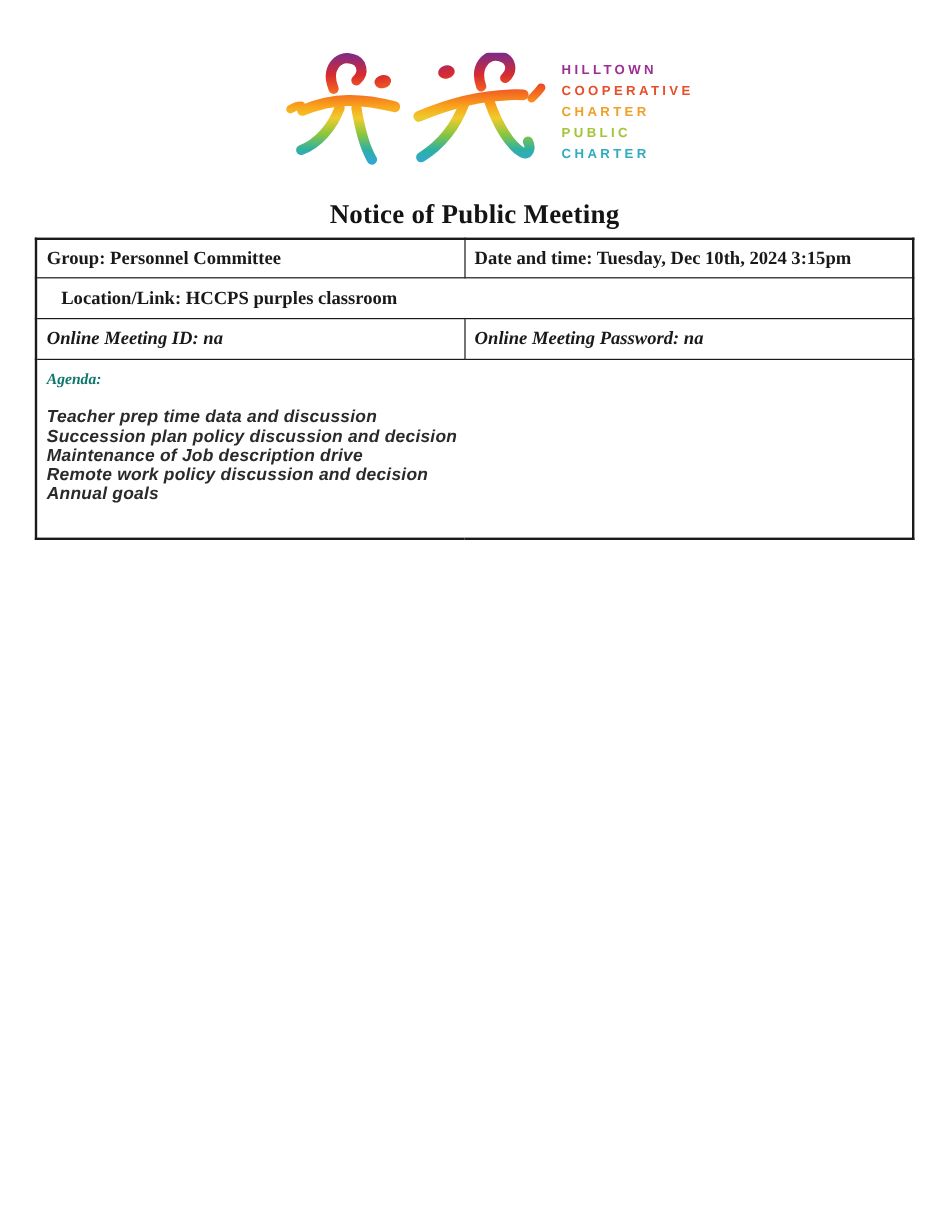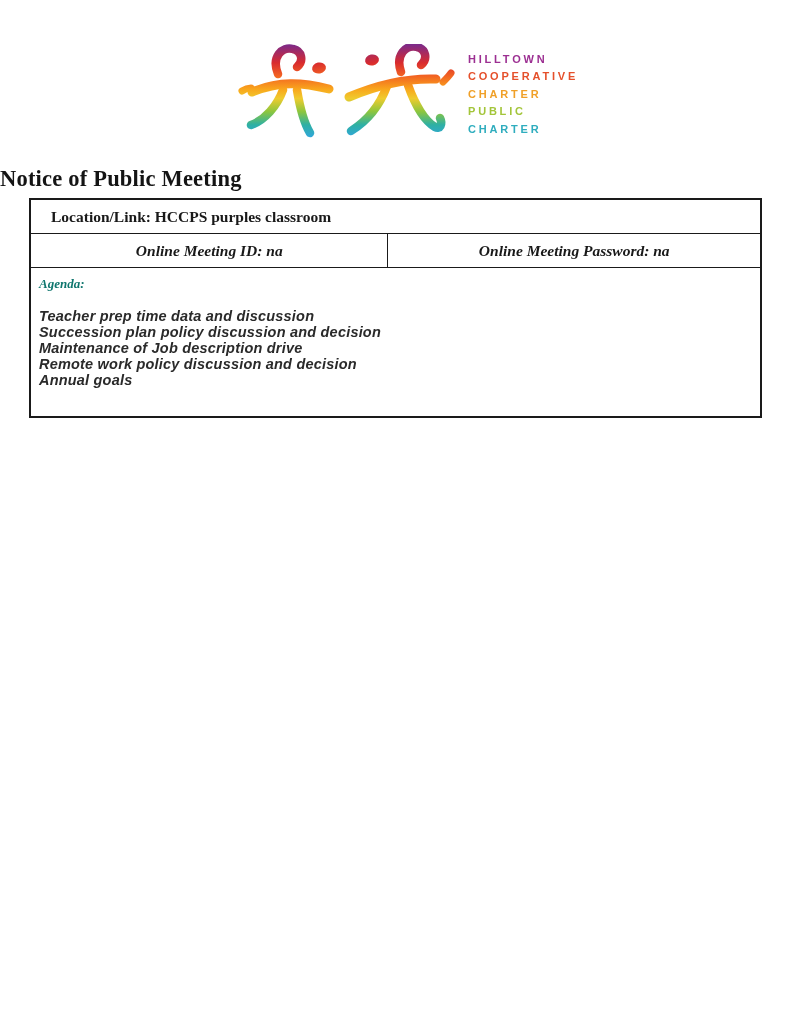--- a/index.html
+++ b/index.html
@@ -17,21 +17,21 @@
   .logo svg { display: block; }
   .logo-text { margin-left: 13px; padding-top: 6px; font-family: "Liberation Sans", sans-serif; }
   .logo-word {
     font-size: 11px; font-weight: bold; letter-spacing: 2.8px;
     line-height: 17.4px; white-space: nowrap;
   }
 
   
   .title {
     position: absolute; top: 166px; left: 0; width: 791px;
-    text-align: left;
+    text-align: center;
     font-size: 22.5px; font-weight: bold; color: #141414;
     font-family: "Liberation Serif", serif;
     letter-spacing: 0.2px;
   }
 
   
   .meeting-table {
     position: absolute; left: 29px; top: 198px; width: 733px;
     border-collapse: collapse; table-layout: fixed;
     border: 2.2px solid #1a1a1a;
@@ -39,21 +39,21 @@
   .meeting-table td {
     border: 1.7px solid #1a1a1a;
     font-family: "Liberation Serif", serif;
     font-weight: bold; font-size: 15.5px; color: #191919;
     padding: 2px 7px 2px 8px;
     vertical-align: middle;
     overflow: hidden; white-space: nowrap;
   }
   tr.r1 td { height: 27px; }
   tr.r2 td { height: 29px; padding-left: 20px; }
-  tr.r3 td { height: 29px; font-style: italic; text-align: center; }
+  tr.r3 td { height: 29px; font-style: italic; }
   td.agenda-cell {
     height: 138px;
     vertical-align: top;
     padding-top: 8px;
     white-space: normal;
   }
   .agenda-label { font-style: italic; font-weight: bold; font-size: 13px; color: #0f766e; }
   .agenda-list {
     margin-top: 16px;
     font-family: "Liberation Sans", sans-serif;
@@ -118,20 +118,24 @@
   </div>
 
   <div class="title">Notice of Public Meeting</div>
 
   <table class="meeting-table">
     <colgroup>
         <col style="width:357px">
         <col>
       </colgroup>
     <tbody>
+      <tr class="r1">
+        <td>Group: Personnel Committee</td>
+        <td>Date and time: Tuesday, Dec 10th, 2024 3:15pm</td>
+      </tr>
       <tr class="r2">
         <td colspan="2">Location/Link: HCCPS purples classroom</td>
       </tr>
       <tr class="r3">
         <td>Online Meeting ID: na</td>
         <td>Online Meeting Password: na</td>
       </tr>
       <tr class="r4">
         <td colspan="2" class="agenda-cell">
           <div class="agenda-label">Agenda:</div>

